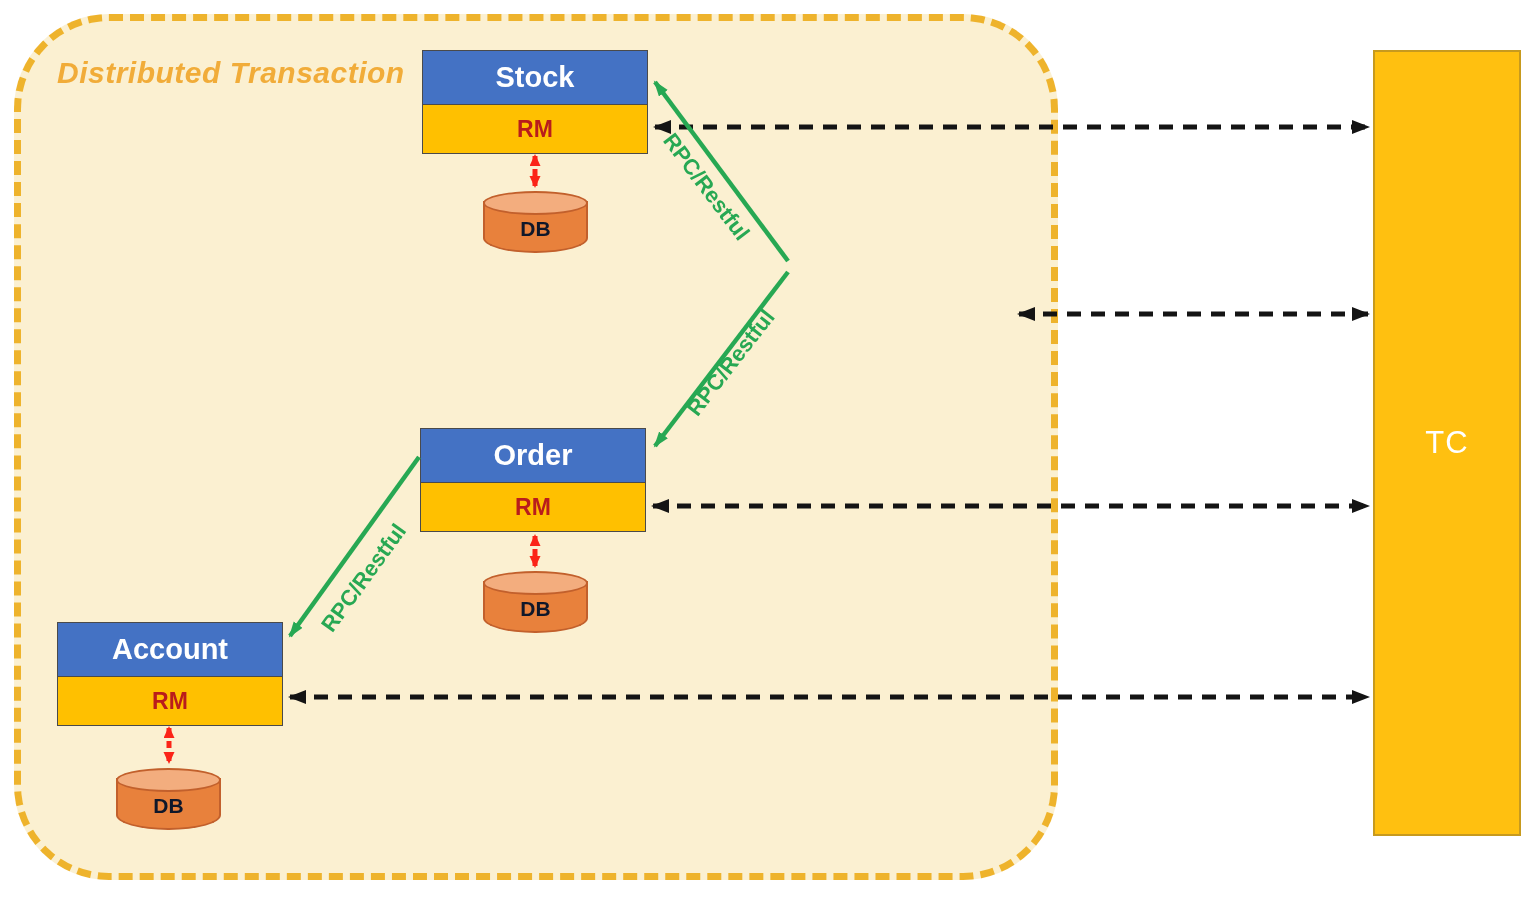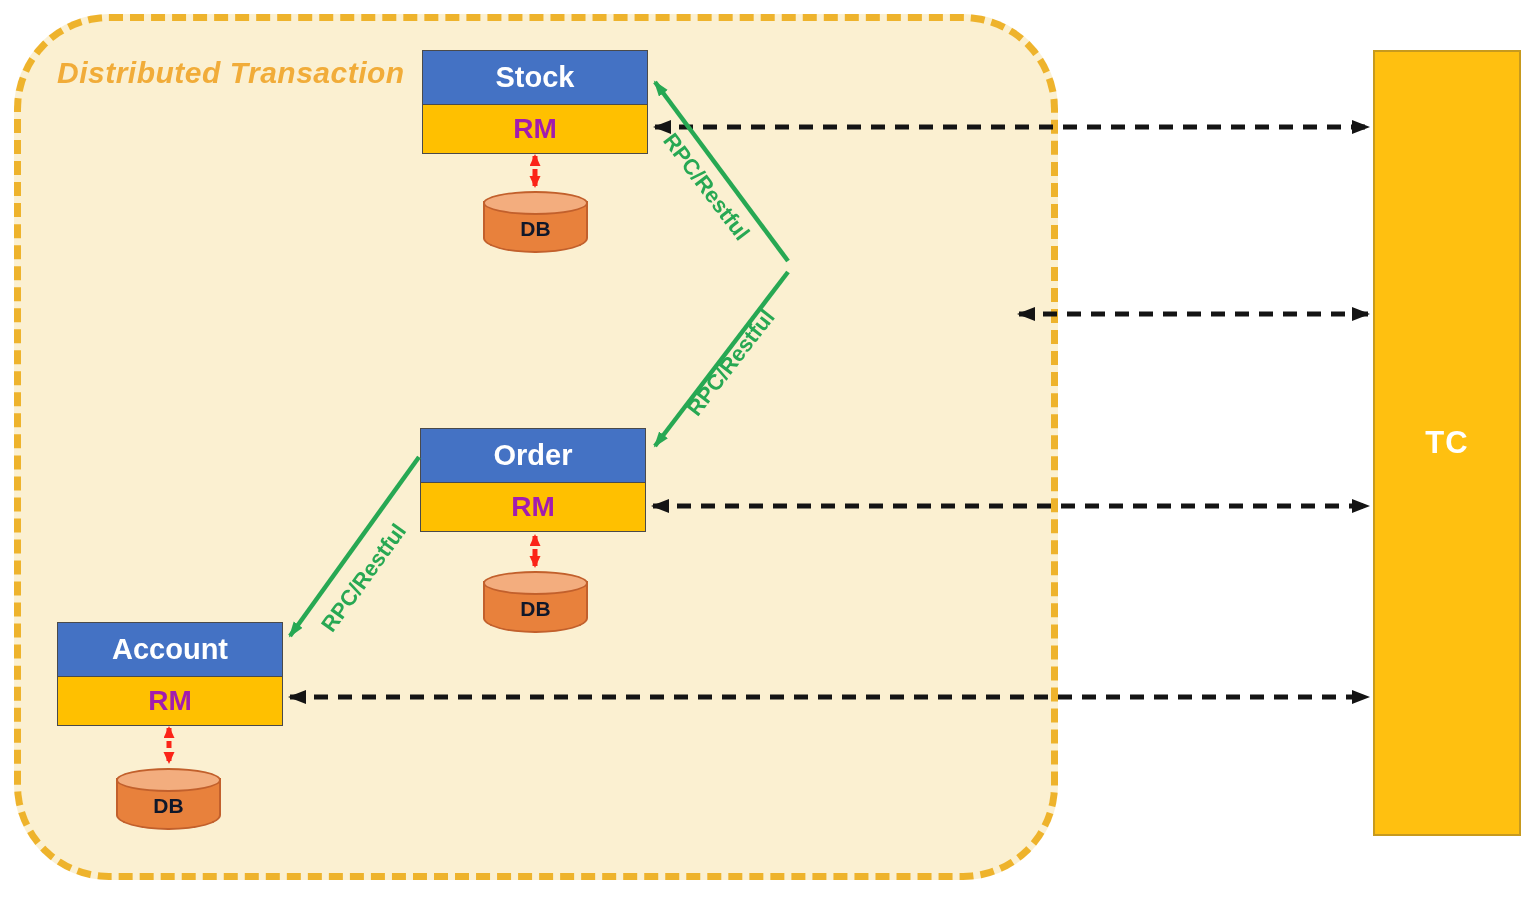--- a/index.html
+++ b/index.html
@@ -20,21 +20,21 @@
   }
   
   .service{ position:absolute; width:226px; }
   .svc-name{
     height:53px; background:var(--blue); border:1.5px solid var(--box-border);
     color:#ffffff; font-size:29px; font-weight:bold;
     display:flex; align-items:center; justify-content:center;
   }
   .svc-band{
     height:48px; background:var(--band-yellow); border:1.5px solid var(--box-border);
-    border-top:none; color:#a21caf; font-size:28px; font-weight:bold;
+    border-top:none; color:#b91c1c; font-size:23px; font-weight:bold;
     display:flex; align-items:center; justify-content:center;
   }
   
   .db{ position:absolute; width:105px; height:64px; }
   .db-body{
     position:absolute; left:0; top:10px; width:101px; height:50px;
     background:var(--cyl-body); border:2px solid var(--cyl-border); border-top:none;
     border-radius:0 0 52px 52px / 0 0 15px 15px;
   }
   .db-top{
@@ -45,21 +45,21 @@
   .db-label{
     position:absolute; left:0; top:26px; width:105px; text-align:center;
     color:#0f172a; font-size:21px; font-weight:bold;
   }
   
   .tc{
     position:absolute; left:1373px; top:50px; width:144px; height:782px;
     background:var(--tc-fill); border:2px solid var(--tc-border);
     display:flex; align-items:center; justify-content:center;
   }
-  .tc-label{ color:#ffffff; font-size:31px; font-weight:bold; letter-spacing:1px; }
+  .tc-label{ color:#ffffff; font-size:31px; font-weight:normal; letter-spacing:1px; }
   
   svg.overlay{ position:absolute; left:0; top:0; width:1534px; height:908px; pointer-events:none; }
   .lk{ stroke:var(--ink); stroke-width:5; stroke-dasharray:14 10; fill:none; }
   .lr{ stroke:var(--red); stroke-width:5; stroke-dasharray:7 6; fill:none; }
   .lg{ stroke:var(--green); stroke-width:4.5; fill:none; }
   .mk-black{ fill:var(--ink); }
   .mk-red{ fill:var(--red); }
   .mk-green{ fill:var(--green); }
   
   .rpc{

